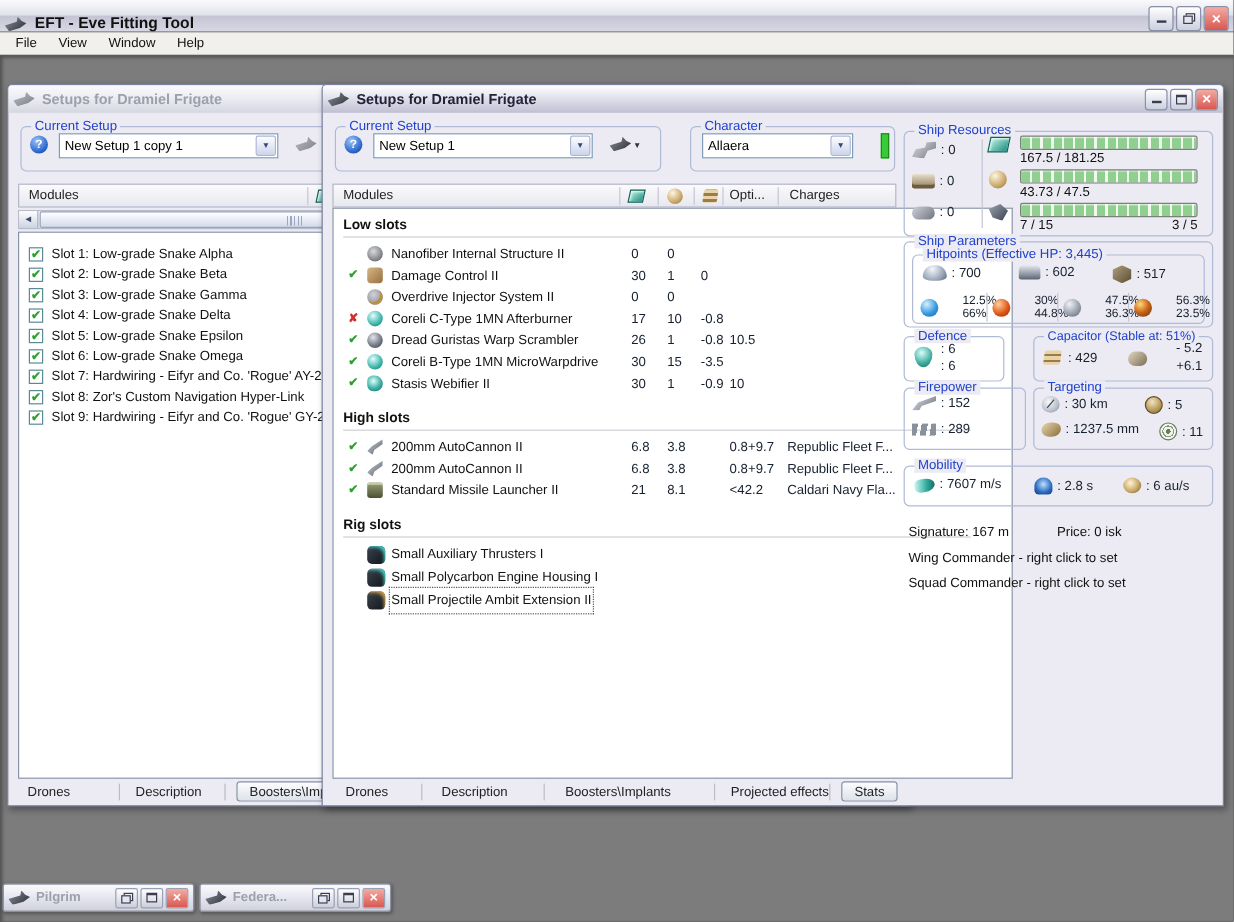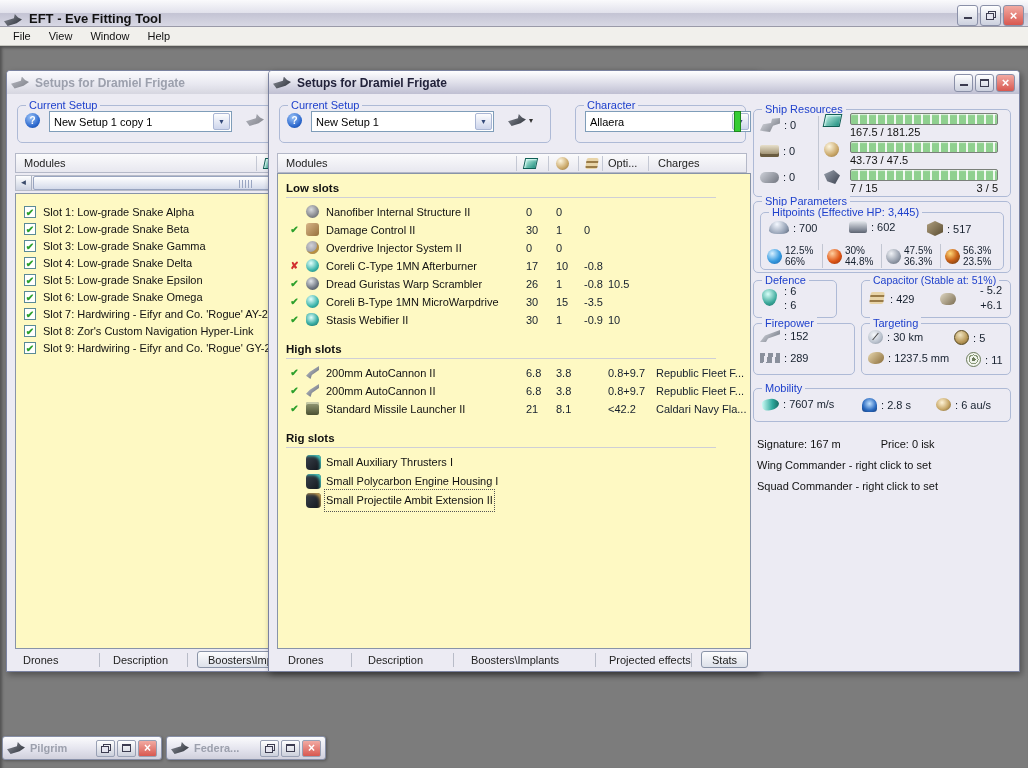--- a/index.html
+++ b/index.html
@@ -48,21 +48,21 @@
 .combo{position:absolute;height:21px;background:#fff;border:1px solid #7f9db9;display:flex;align-items:center}
 .combo-text{flex:1;padding:0 4px;white-space:nowrap;overflow:hidden}
 .combo-btn{width:17px;height:17px;margin-right:1px;border:1px solid #aab6d4;border-radius:2px;background:linear-gradient(#fdfdfe,#cdd5ec);display:flex;align-items:center;justify-content:center;font-size:7px;color:#344a7a}
 .toolbtn{position:absolute;display:flex;align-items:center;gap:3px}
 .caret{font-size:8px;color:#333}
 
 
 .list-header{position:absolute;left:8px;top:82px;width:470px;height:20px;background:linear-gradient(#fbfbfc,#e7e7ef);border:1px solid #b4b8c8;font-size:11px;color:#222}
 .lh-label{position:absolute;left:8px;top:3px}
 .lh-sep{position:absolute;top:2px;width:1px;height:15px;background:#c4c8d4}
-.list-box{position:absolute;left:8px;top:102px;width:474px;height:476px;background:#fef9c3;border:1px solid #8894a8;overflow:hidden}
+.list-box{position:absolute;left:8px;top:102px;width:567px;height:476px;background:#ffffff;border:1px solid #8894a8;overflow:hidden}
 .list-box.left{top:122px;height:456px;padding-top:9px}
 
 
 .hscroll{position:absolute;left:8px;top:104px;width:470px;height:16px;background:linear-gradient(#f4f4f8,#dcdce6);border:1px solid #b8bcc8}
 .hs-btn{position:absolute;left:0;top:0;width:16px;height:14px;background:linear-gradient(#fefefe,#ccd2e2);border-right:1px solid #aab0c0;text-align:center;font-size:8px;color:#3a4a6a;line-height:14px}
 .hs-thumb{position:absolute;left:17px;top:0;width:290px;height:14px;background:linear-gradient(#ffffff,#d4daea);border:1px solid #98a4c0;border-radius:2px}
 .hs-grip{position:absolute;left:205px;top:3px;width:14px;height:8px;background:repeating-linear-gradient(90deg,#9aa6c2 0 1px,transparent 1px 3px)}
 
 
 .implant-row{height:17px;display:flex;align-items:center;padding-left:8px;gap:7px}
@@ -101,21 +101,21 @@
 .rbar-block .pic{position:absolute;left:0;top:1px}
 .resbar{position:absolute;left:26px;top:0;width:148px;height:12px;border:1px solid #7a807a;border-radius:2px;
   background:repeating-linear-gradient(90deg,var(--bar-green) 0 7px,#f0f8f0 7px 9px);box-shadow:inset 0 1px 1px rgba(255,255,255,.7)}
 .rcap{position:absolute;left:26px;top:13px;width:148px;display:flex;justify-content:space-between;color:#111}
 
 .grp-params{left:484px;top:130px;width:258px;height:72px}
 .grp-hitpoints{position:absolute;left:6px;top:10px;right:6px;height:58px;border:1px solid #aebad6;border-radius:5px}
 .hp-items{position:absolute;left:4px;top:6px;right:2px;height:24px}
 .hp-item{position:absolute;top:2px;display:flex;align-items:center;gap:4px}
 .resists{position:absolute;left:0;top:31px;right:0;height:26px}
-.resist-cell{position:absolute;top:0;width:58px;height:24px;display:flex;align-items:center;gap:3px;padding-left:4px}
+.resist-cell{position:absolute;top:0;width:58px;height:24px;display:flex;align-items:center;gap:20px;padding-left:4px}
 .resist-cell.rsep{border-left:1px solid #c2c6d2}
 .rtxt{font-size:10px;line-height:11px;color:#16202e}
 
 .grp-defence{left:484px;top:209px;width:84px;height:38px}
 .grp-capacitor{left:592px;top:209px;width:150px;height:38px}
 .grp-capacitor .group-label{font-size:10.5px}
 .grp-firepower{left:484px;top:252px;width:102px;height:52px}
 .grp-targeting{left:592px;top:252px;width:150px;height:52px}
 .grp-mobility{left:484px;top:317px;width:258px;height:34px}
 .pv{position:absolute;display:flex;align-items:center;gap:4px;white-space:nowrap}
@@ -320,21 +320,21 @@
         <span class="combo-btn">▼</span>
       </div>
       <span class="toolbtn" style="left:239px;top:43px">
         <span class="pic ship-icon"></span>
         <span class="caret">▾</span>
       </span>
 
       <div class="group grp-char">
         <span class="group-label">Character</span>
       </div>
-      <div class="combo" style="left:316px;top:40px;width:166px">
+      <div class="combo" style="left:316px;top:40px;width:126px">
         <span class="combo-text">Allaera</span>
         <span class="combo-btn">▼</span>
       </div>
       <span class="char-bar"></span>
 
       <div class="list-header">
         <span class="lh-label">Modules</span>
         <span class="lh-sep" style="left:238px"></span>
         <span class="pic cpu-icon small" style="position:absolute;left:246px;top:4px"></span>
         <span class="lh-sep" style="left:270px"></span>

